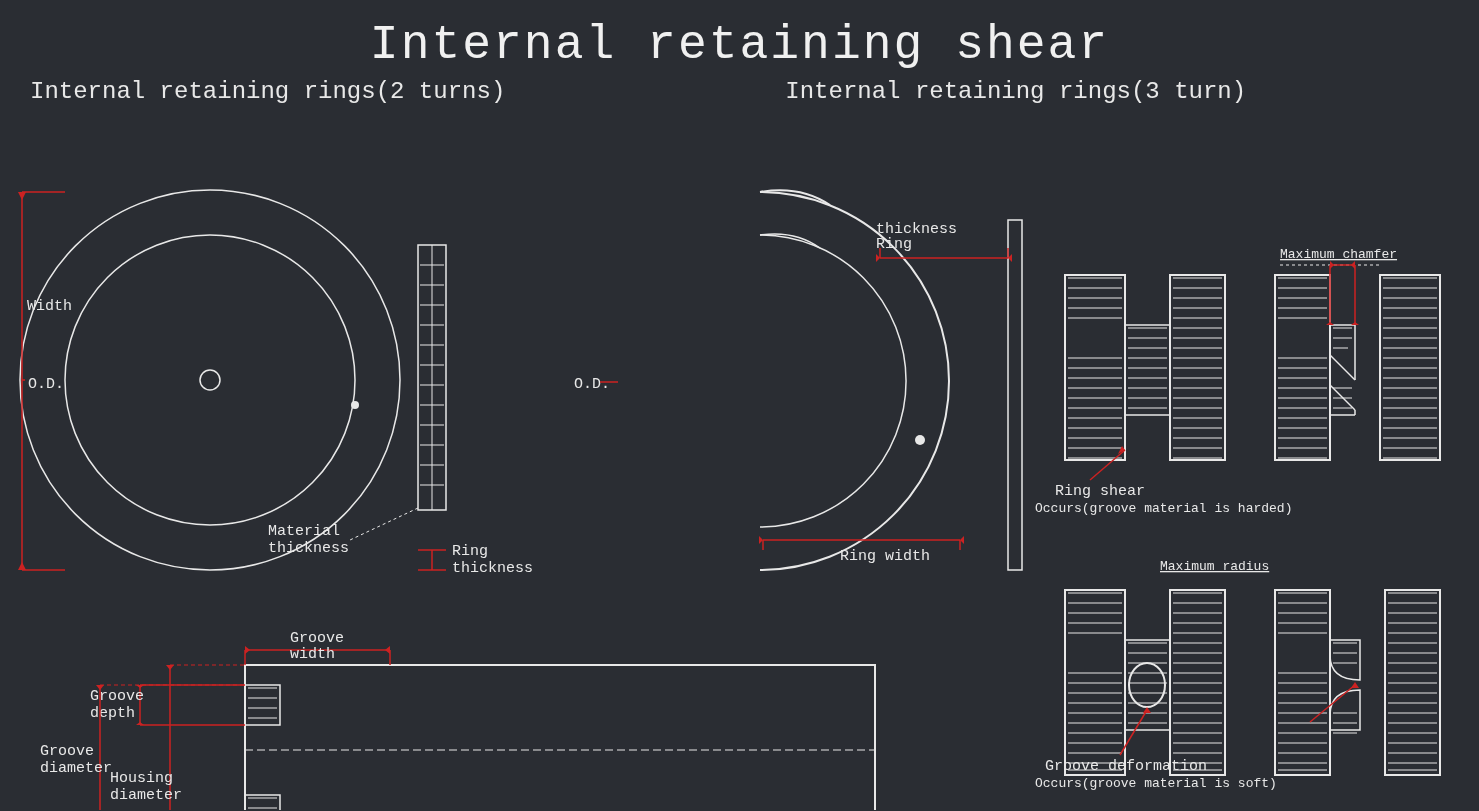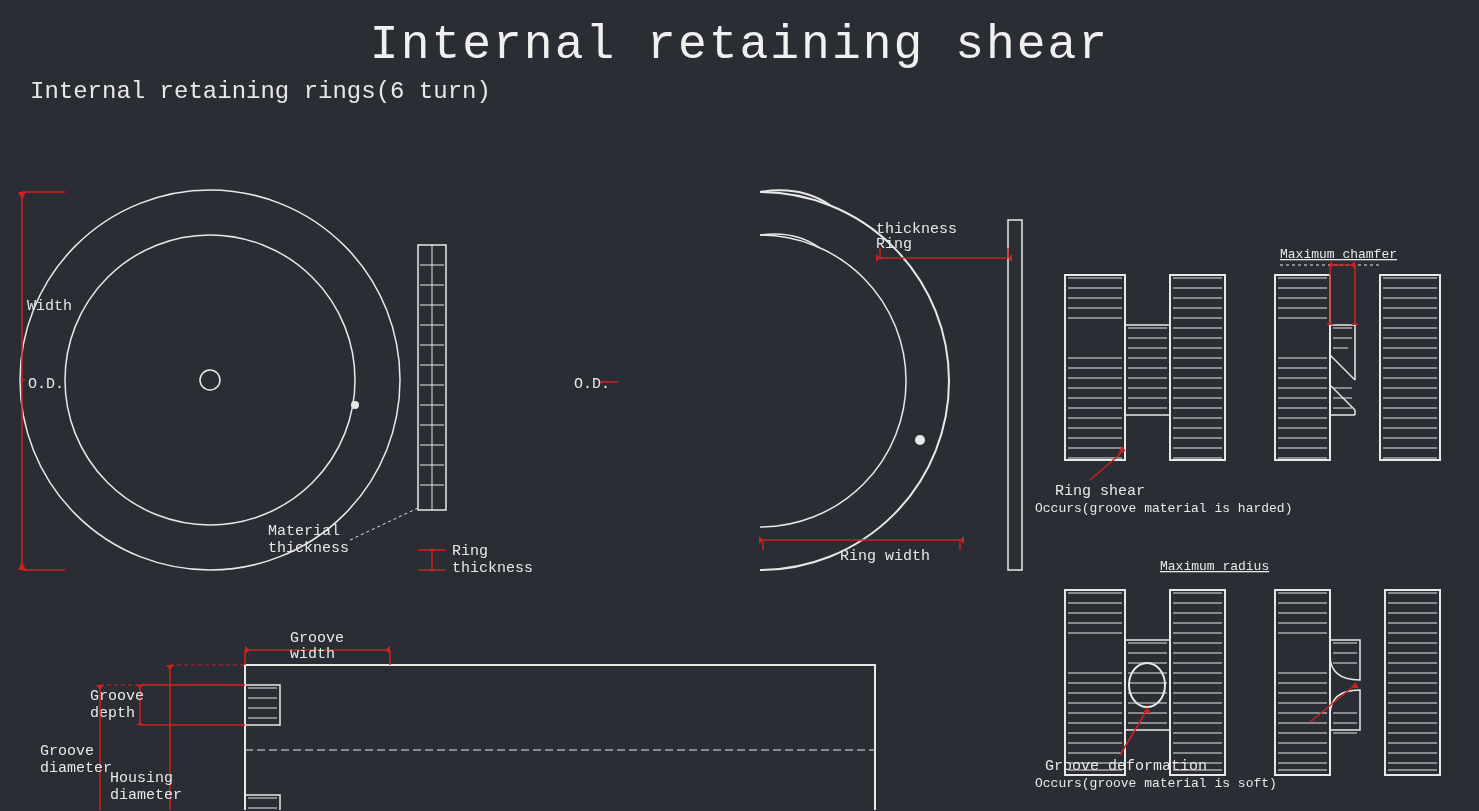--- a/index.html
+++ b/index.html
@@ -60,21 +60,22 @@
       stroke: #e8e8e8;
       stroke-width: 1.5;
       fill: none;
     }
   </style>
 </head>
 <body>
 
 <div class="main-title">Internal retaining shear</div>
 <div class="subtitle-row">
-  <div class="subtitle">Internal retaining rings(6 turn)</div>
+  <div class="subtitle">Internal retaining rings(2 turns)</div>
+  <div class="subtitle">Internal retaining rings(3 turn)</div>
 </div>
 
 <div class="content-area">
 <svg class="main-svg" viewBox="0 0 1479 700" xmlns="http://www.w3.org/2000/svg">
 
   <circle cx="210" cy="270" r="190" class="draw-line" stroke-width="2"></circle>
 
   <circle cx="210" cy="270" r="145" class="draw-line" stroke-width="1.5"></circle>
 
   <circle cx="210" cy="270" r="10" class="draw-line" stroke-width="1"></circle>

